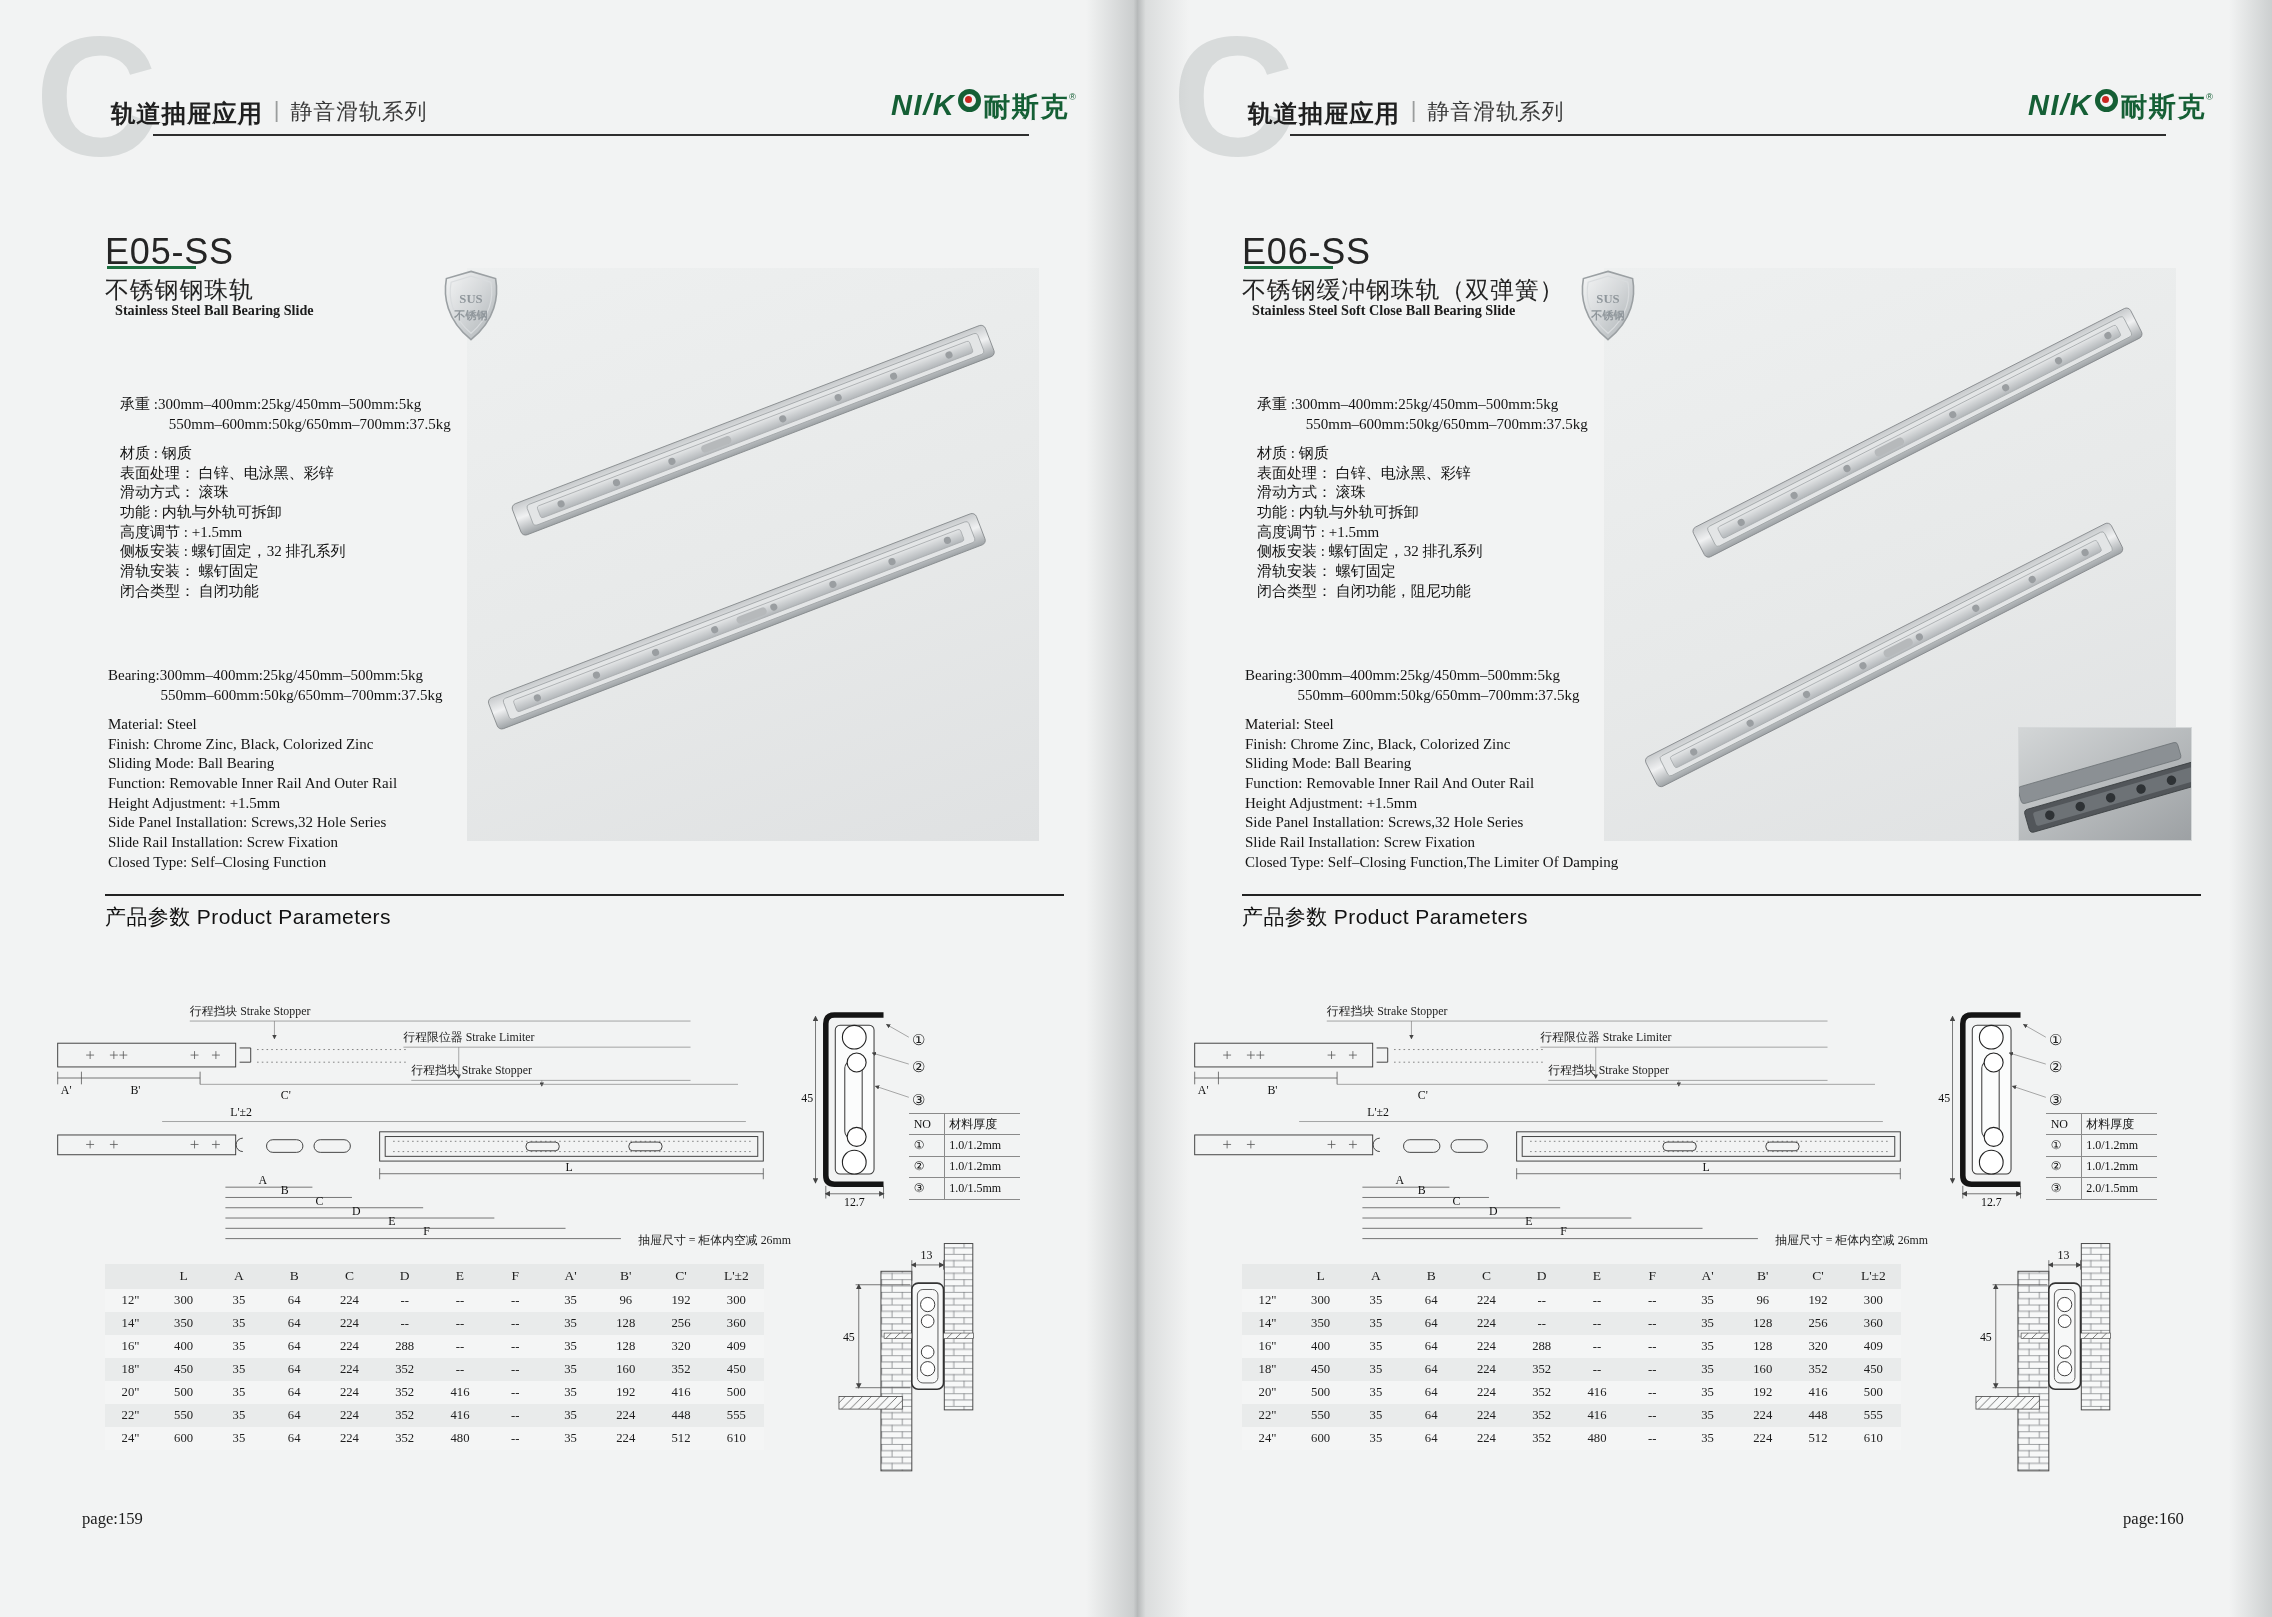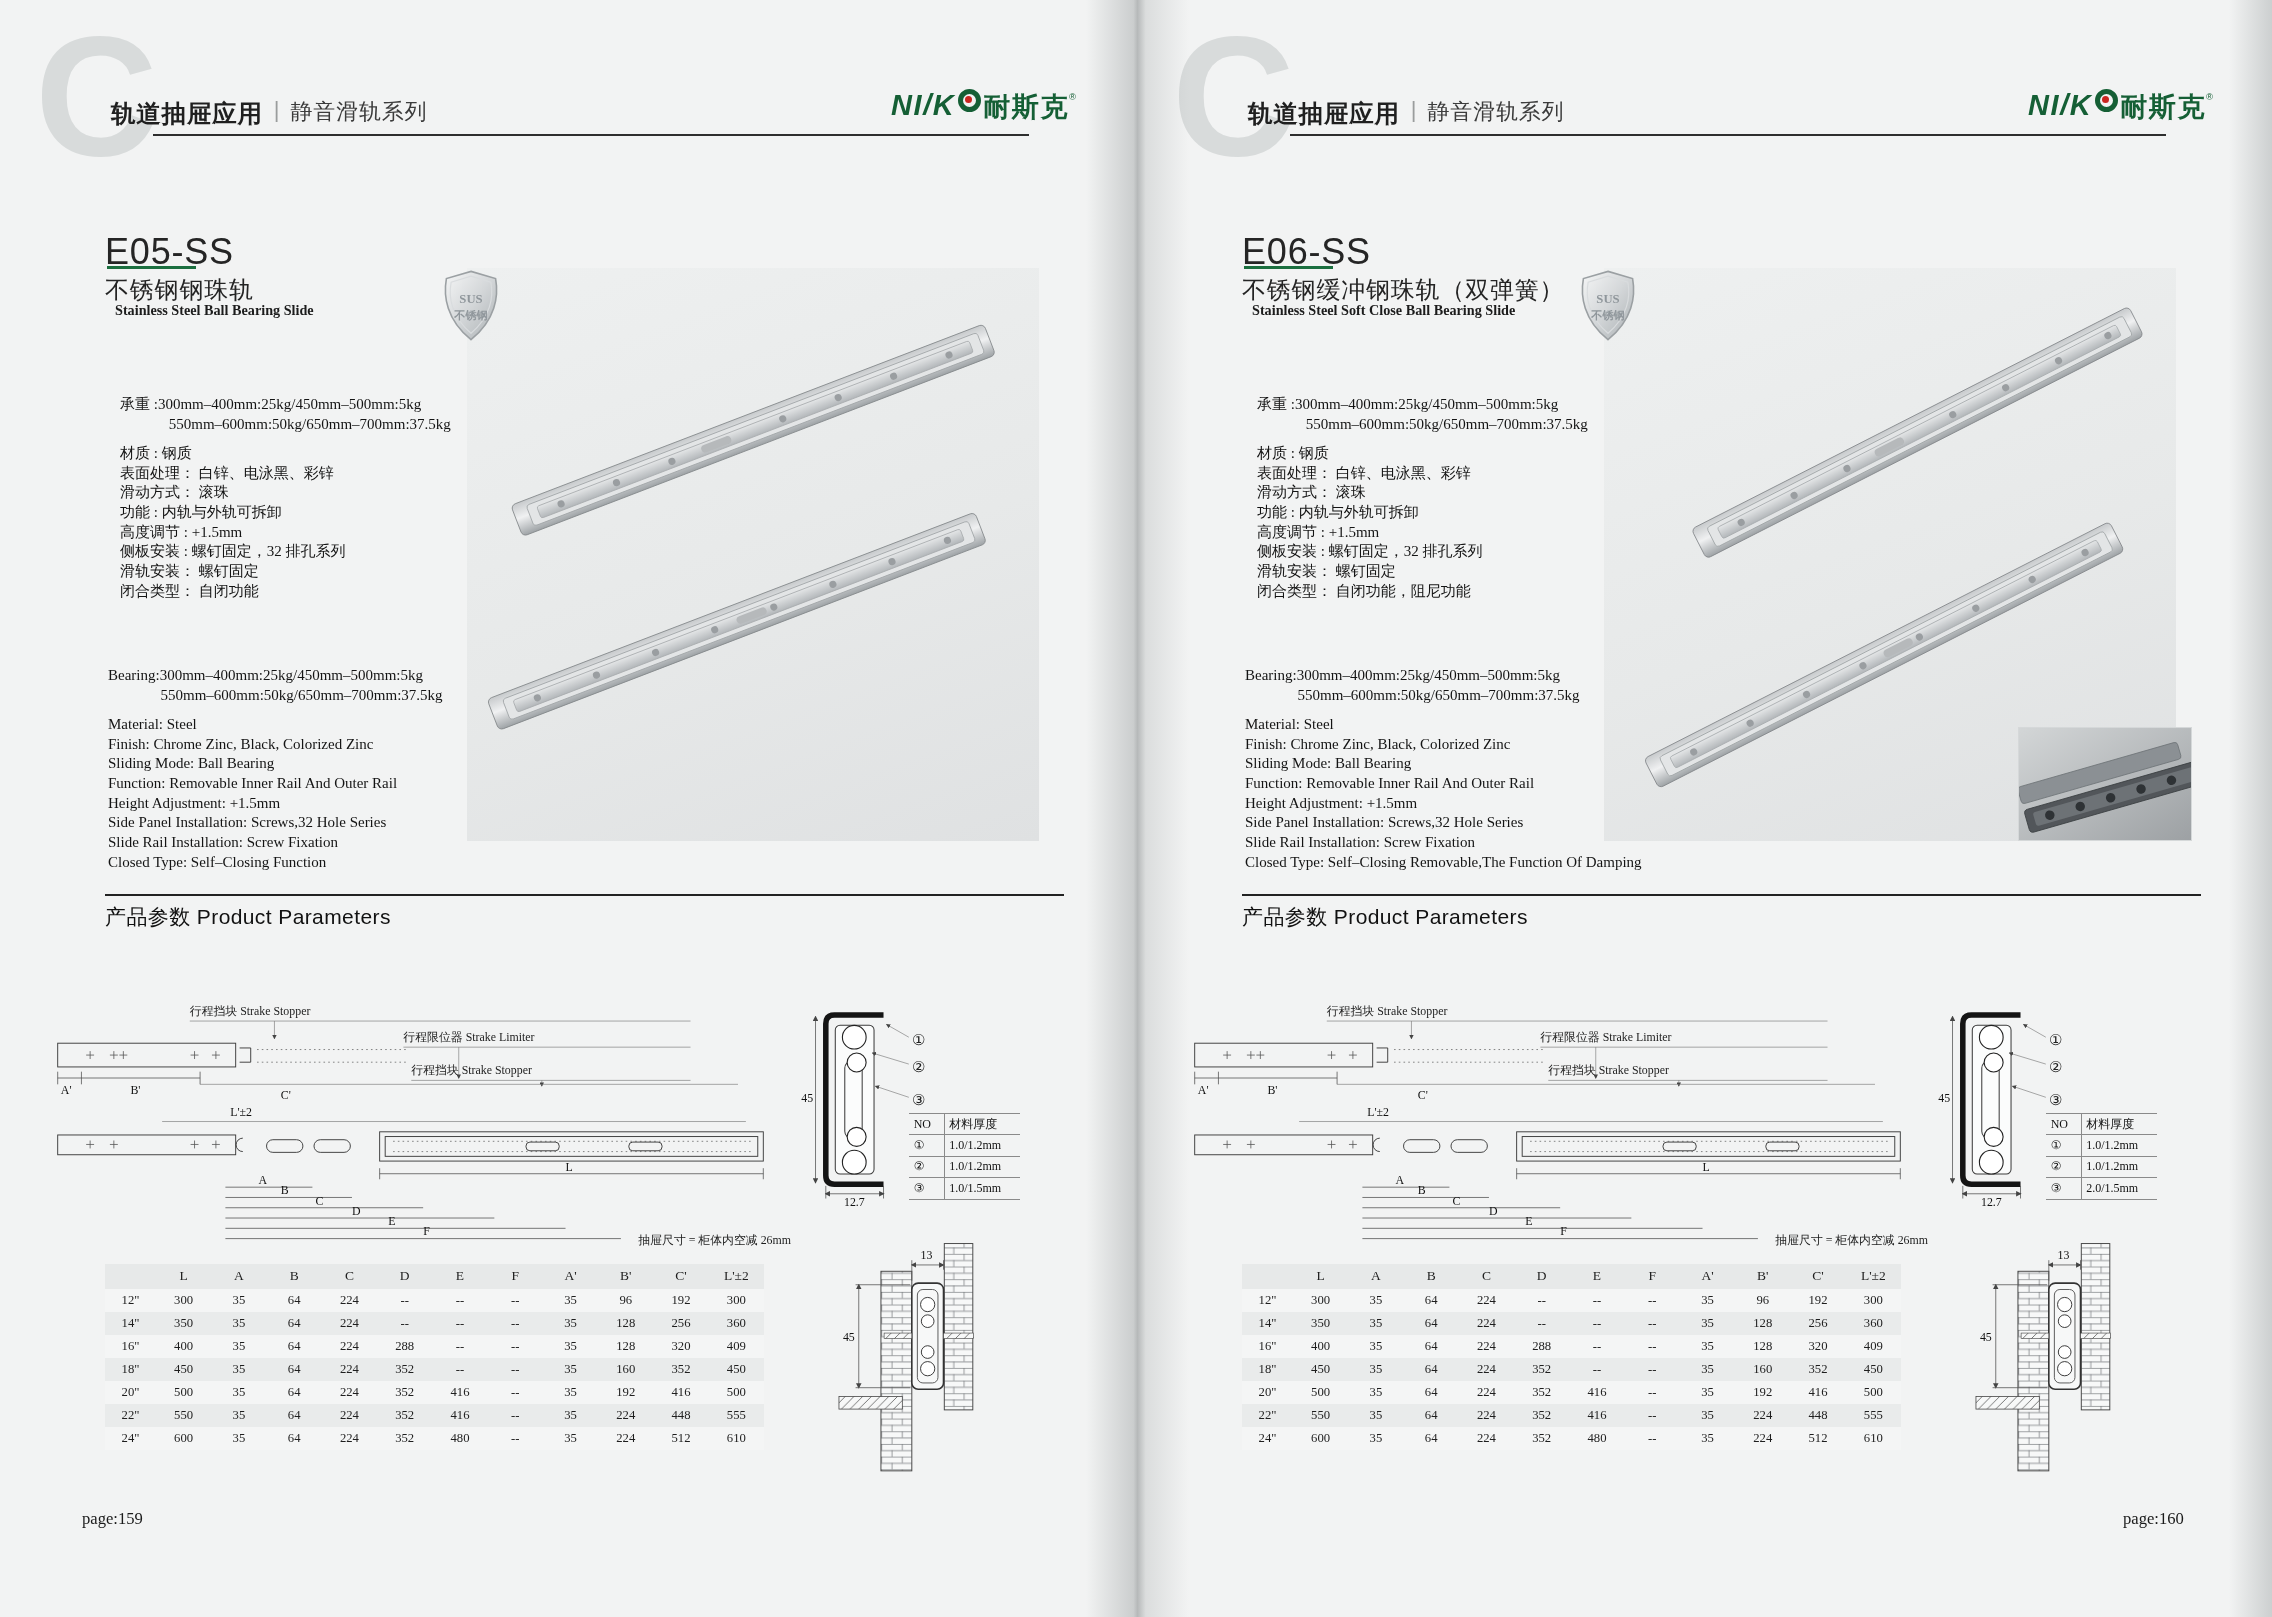--- a/index.html
+++ b/index.html
@@ -563,21 +563,21 @@
     <div class="specs specs-en">
         <div class="spec-line">Bearing:300mm–400mm:25kg/450mm–500mm:5kg</div>
         <div class="spec-line">              550mm–600mm:50kg/650mm–700mm:37.5kg</div>
         <div class="spec-line">Material: Steel</div>
         <div class="spec-line">Finish: Chrome Zinc, Black, Colorized Zinc</div>
         <div class="spec-line">Sliding Mode: Ball Bearing</div>
         <div class="spec-line">Function: Removable Inner Rail And Outer Rail</div>
         <div class="spec-line">Height Adjustment: +1.5mm</div>
         <div class="spec-line">Side Panel Installation: Screws,32 Hole Series</div>
         <div class="spec-line">Slide Rail Installation: Screw Fixation</div>
-        <div class="spec-line">Closed Type: Self–Closing Removable,The Function Of Damping</div>
+        <div class="spec-line">Closed Type: Self–Closing Function,The Limiter Of Damping</div>
       </div>
 
     <div class="params-rule"></div>
     <div class="params-title">产品参数 Product Parameters</div>
 
     <svg class="drawing" width="772" height="265" viewBox="0 0 975 335">
       <text class="dtext" x="175" y="30">行程挡块 Strake Stopper</text>
       <line class="dln-thin" x1="175" y1="38" x2="808" y2="38"></line>
       <line class="dln-thin" x1="282" y1="38" x2="282" y2="60" marker-end="url(#arr)"></line>
       <text class="dtext" x="445" y="63">行程限位器 Strake Limiter</text>

